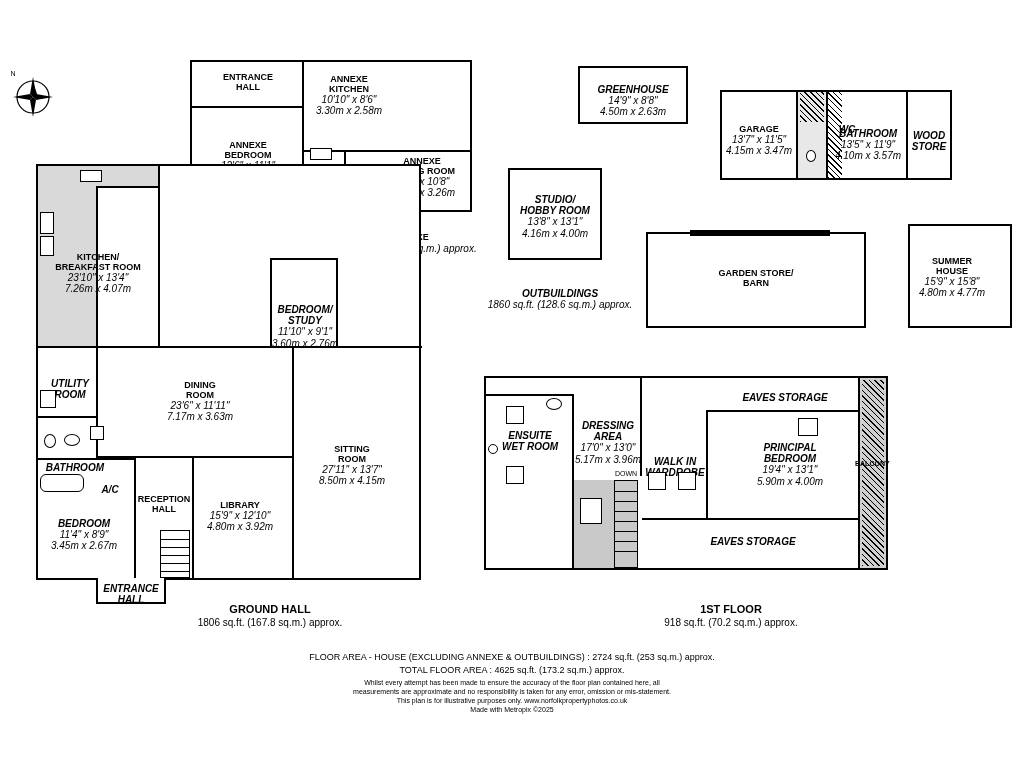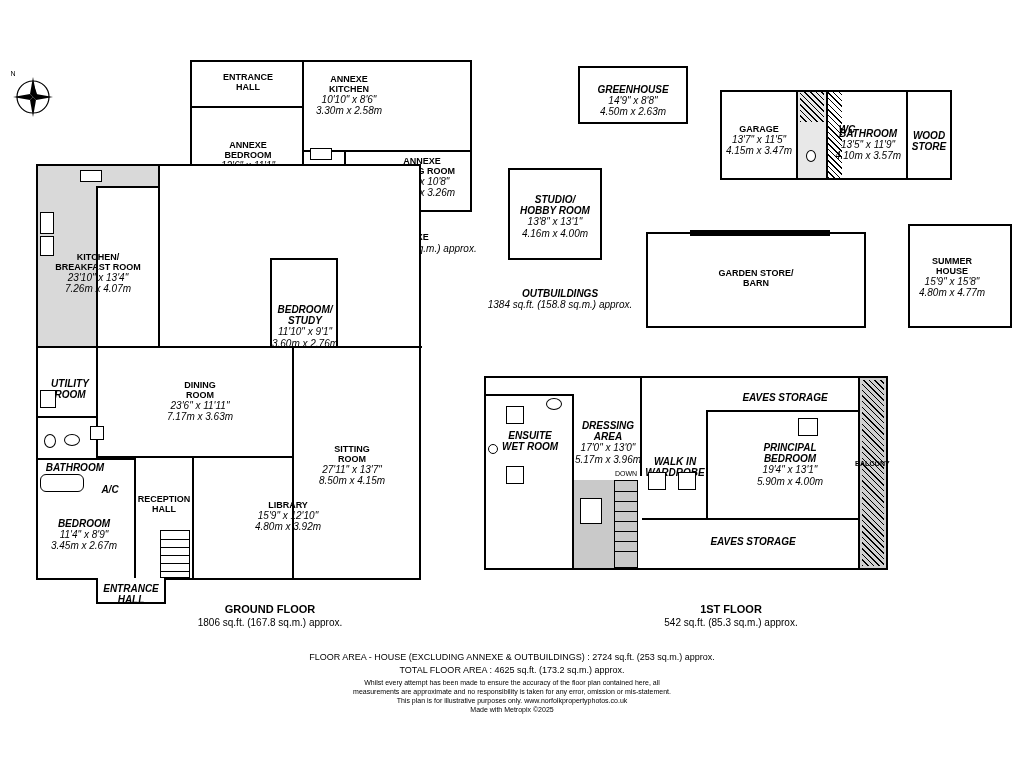--- a/index.html
+++ b/index.html
@@ -114,21 +114,21 @@
 </div>
 <div class="lbl t8" style="left:96px;top:583px;width:70px;">
   <b>ENTRANCE</b><br><b>HALL</b>
 </div>
 <div class="lbl t9" style="left:152px;top:380px;width:96px;">
   <b>DINING</b><br><b>ROOM</b><br><span class="t8">23'6"  x 11'11"</span><br><span class="t8">7.17m  x 3.63m</span>
 </div>
 <div class="lbl t8" style="left:268px;top:262px;width:74px;margin-top:42px;">
   <b>BEDROOM/</b><br><b>STUDY</b><br><span class="t8">11'10"  x 9'1"</span><br><span class="t8">3.60m  x 2.76m</span>
 </div>
-<div class="lbl t9" style="left:192px;top:500px;width:96px;padding-left:48px;">
+<div class="lbl t9" style="left:192px;top:500px;width:96px;">
   <b>LIBRARY</b><br><span class="t8">15'9"  x 12'10"</span><br><span class="t8">4.80m  x 3.92m</span>
 </div>
 <div class="lbl t9" style="left:298px;top:444px;width:108px;">
   <b>SITTING</b><br><b>ROOM</b><br><span class="t8">27'11"  x 13'7"</span><br><span class="t8">8.50m  x 4.15m</span>
 </div>
 
 <div class="fixture" style="left:80px;top:170px;width:22px;height:12px;"></div>
 <div class="fixture" style="left:40px;top:212px;width:14px;height:22px;"></div>
 <div class="fixture" style="left:40px;top:236px;width:14px;height:20px;"></div>
 <div class="fixture" style="left:40px;top:390px;width:16px;height:18px;"></div>
@@ -137,21 +137,21 @@
 <div class="fixture" style="left:40px;top:474px;width:44px;height:18px;border-radius:6px;"></div>
 <div class="fixture" style="left:90px;top:426px;width:14px;height:14px;"></div>
 <div class="stair" style="left:160px;top:530px;width:30px;height:48px;">
   <i style="top:8px;"></i>
     <i style="top:16px;"></i>
     <i style="top:24px;"></i>
     <i style="top:32px;"></i>
     <i style="top:40px;"></i>
 </div>
 
-<div class="caption t11" style="left:150px;top:603px;width:240px;font-weight:bold;">GROUND FLOOR</div>
+<div class="caption t11" style="left:150px;top:603px;width:240px;font-weight:bold;">GROUND HALL</div>
 <div class="caption t10" style="left:150px;top:617px;width:240px;">1806 sq.ft. (167.8 sq.m.) approx.</div>
 
 <div class="room" style="left:578px;top:66px;width:110px;height:58px;"></div>
 <div class="lbl t8" style="left:580px;top:84px;width:106px;">
   <b>GREENHOUSE</b><br><span class="t8">14'9"  x 8'8"</span><br><span class="t8">4.50m  x 2.63m</span>
 </div>
 
 <div class="room" style="left:508px;top:168px;width:94px;height:92px;"></div>
 <div class="lbl t8" style="left:508px;top:194px;width:94px;">
   <b>STUDIO/</b><br><b>HOBBY ROOM</b><br><span class="t8">13'8"  x 13'1"</span><br><span class="t8">4.16m  x 4.00m</span>
@@ -181,21 +181,21 @@
 <div class="lbl t9" style="left:648px;top:268px;width:216px;">
   <b>GARDEN STORE/</b><br><b>BARN</b>
 </div>
 
 <div class="room" style="left:908px;top:224px;width:104px;height:104px;"></div>
 <div class="lbl t9" style="left:908px;top:256px;width:88px;">
   <b>SUMMER</b><br><b>HOUSE</b><br><span class="t8">15'9"  x 15'8"</span><br><span class="t8">4.80m  x 4.77m</span>
 </div>
 
 <div class="caption t8" style="left:470px;top:288px;width:180px;font-weight:bold;">OUTBUILDINGS</div>
-<div class="caption t8" style="left:468px;top:299px;width:184px;">1384 sq.ft. (158.8 sq.m.) approx.</div>
+<div class="caption t8" style="left:468px;top:299px;width:184px;">1860 sq.ft. (128.6 sq.m.) approx.</div>
 
 <div class="room" style="left:484px;top:376px;width:404px;height:194px;"></div>
 <div class="wall" style="left:572px;top:394px;width:2px;height:176px;"></div>
 <div class="wall" style="left:484px;top:394px;width:90px;height:2px;"></div>
 <div class="wall" style="left:640px;top:376px;width:2px;height:100px;"></div>
 <div class="wall" style="left:706px;top:410px;width:160px;height:2px;"></div>
 <div class="wall" style="left:706px;top:410px;width:2px;height:110px;"></div>
 <div class="wall" style="left:642px;top:518px;width:224px;height:2px;"></div>
 <div class="wall" style="left:858px;top:376px;width:2px;height:194px;"></div>
 <div style="position:absolute;left:860px;top:378px;width:26px;height:190px;background:#d0d0d0;"></div>
@@ -232,20 +232,20 @@
 <div class="fixture" style="left:506px;top:406px;width:18px;height:18px;"></div>
 <div class="fixture" style="left:506px;top:466px;width:18px;height:18px;"></div>
 <div class="fixture round" style="left:546px;top:398px;width:16px;height:12px;"></div>
 <div class="fixture round" style="left:488px;top:444px;width:10px;height:10px;"></div>
 <div class="fixture" style="left:648px;top:472px;width:18px;height:18px;"></div>
 <div class="fixture" style="left:678px;top:472px;width:18px;height:18px;"></div>
 <div class="fixture" style="left:798px;top:418px;width:20px;height:18px;"></div>
 <div class="fixture" style="left:580px;top:498px;width:22px;height:26px;"></div>
 
 <div class="caption t11" style="left:616px;top:603px;width:230px;font-weight:bold;">1ST FLOOR</div>
-<div class="caption t10" style="left:616px;top:617px;width:230px;">542 sq.ft. (85.3 sq.m.) approx.</div>
+<div class="caption t10" style="left:616px;top:617px;width:230px;">918 sq.ft. (70.2 sq.m.) approx.</div>
 
 <div class="caption t9" style="left:212px;top:652px;width:600px;">FLOOR AREA - HOUSE (EXCLUDING ANNEXE &amp; OUTBUILDINGS) : 2724 sq.ft. (253 sq.m.) approx.</div>
 <div class="caption t9" style="left:212px;top:665px;width:600px;">TOTAL FLOOR AREA :  4625 sq.ft. (173.2 sq.m.) approx.</div>
 <div class="caption t7" style="left:212px;top:679px;width:600px;">Whilst every attempt has been made to ensure the accuracy of the floor plan contained here, all</div>
 <div class="caption t7" style="left:212px;top:688px;width:600px;">measurements are approximate and no responsibility is taken for any error, omission or mis-statement.</div>
 <div class="caption t7" style="left:212px;top:697px;width:600px;">This plan is for illustrative purposes only. www.norfolkpropertyphotos.co.uk</div>
 <div class="caption t7" style="left:212px;top:706px;width:600px;">Made with Metropix ©2025</div>
 
 </body></html>

